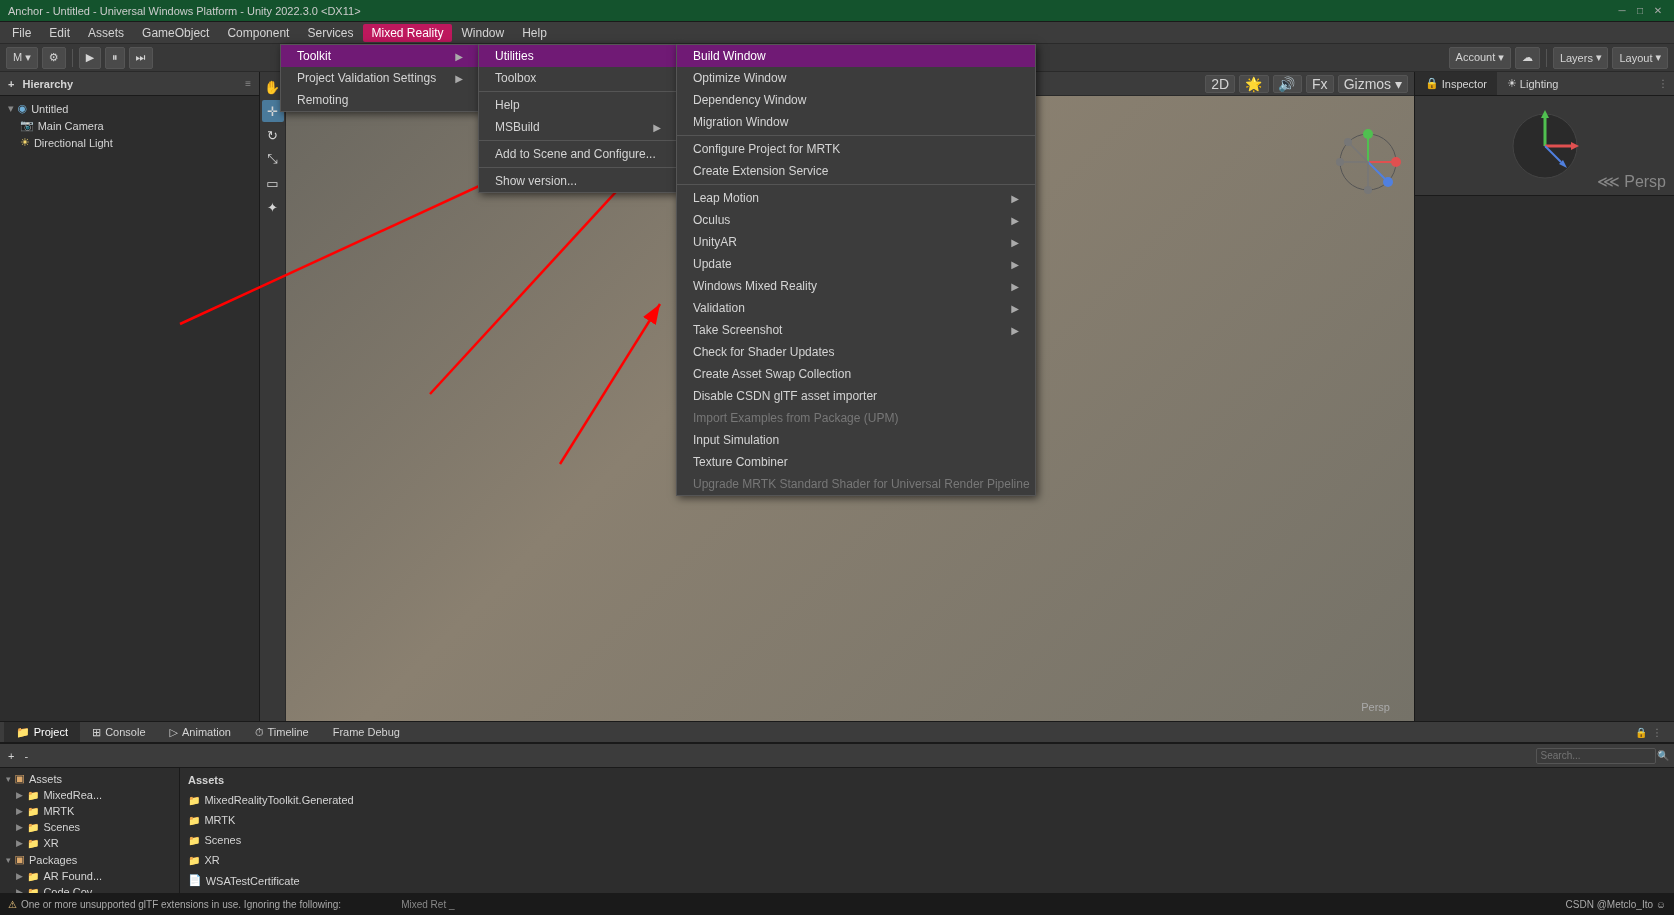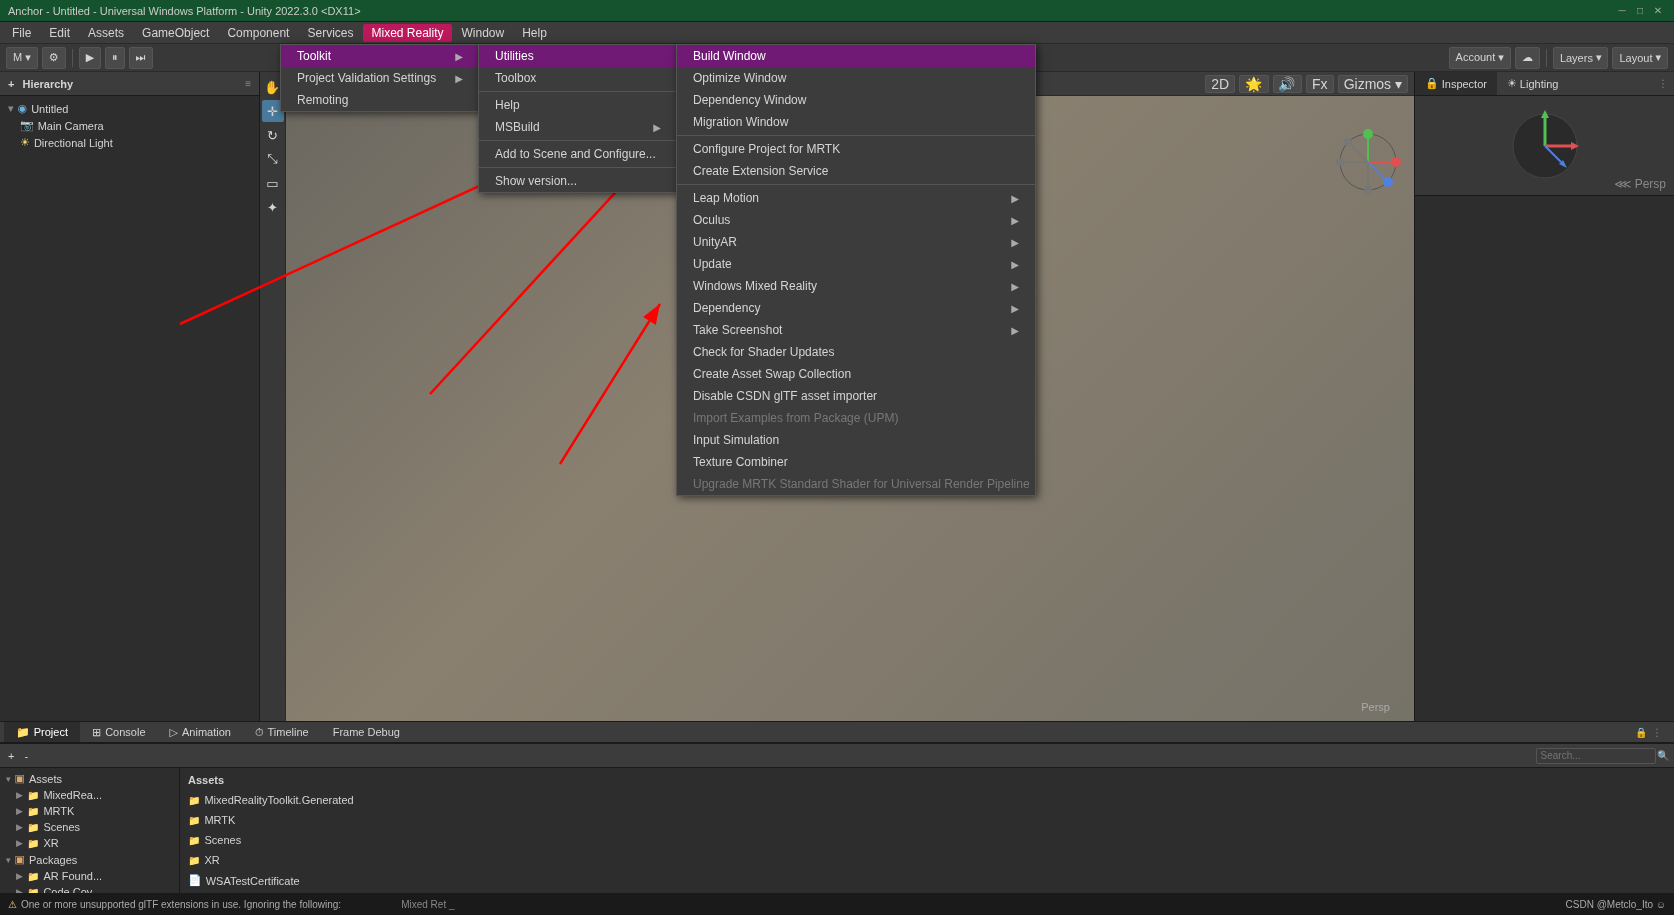--- a/index.html
+++ b/index.html
@@ -517,21 +517,21 @@
 
         <line x1="40" y1="40" x2="40" y2="10" stroke="#50c050" stroke-width="3"></line>
         <polygon points="40,4 36,12 44,12" fill="#50c050"></polygon>
 
         <line x1="40" y1="40" x2="68" y2="40" stroke="#e05050" stroke-width="3"></line>
         <polygon points="74,40 66,36 66,44" fill="#e05050"></polygon>
 
         <line x1="40" y1="40" x2="56" y2="56" stroke="#5080e0" stroke-width="2"></line>
         <polygon points="62,62 54,58 58,54" fill="#5080e0"></polygon>
       </svg>
-      <span style="position:absolute; bottom:4px; right:8px; font-size:12px; color:#888;">⋘ Persp</span>
+      <span style="position:absolute; bottom:4px; right:8px; font-size:16px; color:#888;">⋘ Persp</span>
     </div>
   </div>
 </div>
 
 <div class="dropdown-overlay">
 
   <div class="dropdown-menu" style="left: 280px; top: 0px; width: 200px;">
     <div class="dropdown-item highlighted">
       <span>Toolkit</span>
       <span class="dropdown-arrow">▶</span>
@@ -605,21 +605,21 @@
     </div>
     <div class="dropdown-item">
       <span>Update</span>
       <span class="dropdown-arrow">▶</span>
     </div>
     <div class="dropdown-item">
       <span>Windows Mixed Reality</span>
       <span class="dropdown-arrow">▶</span>
     </div>
     <div class="dropdown-item">
-      <span>Dependency</span>
+      <span>Validation</span>
       <span class="dropdown-arrow">▶</span>
     </div>
     <div class="dropdown-item">
       <span>Take Screenshot</span>
       <span class="dropdown-arrow">▶</span>
     </div>
     <div class="dropdown-item">
       <span>Check for Shader Updates</span>
     </div>
     <div class="dropdown-item">

